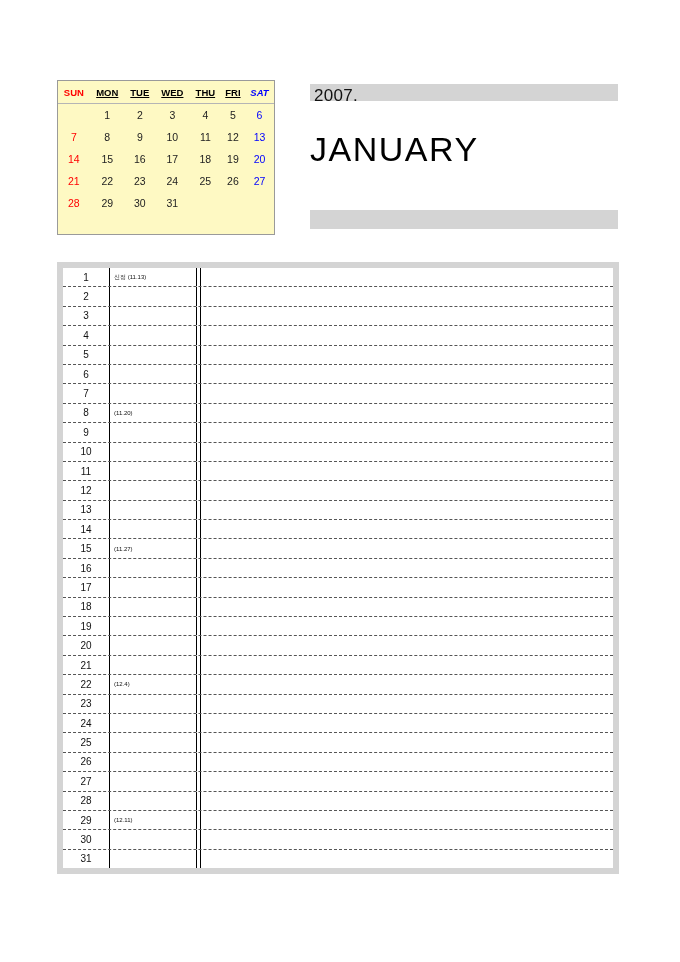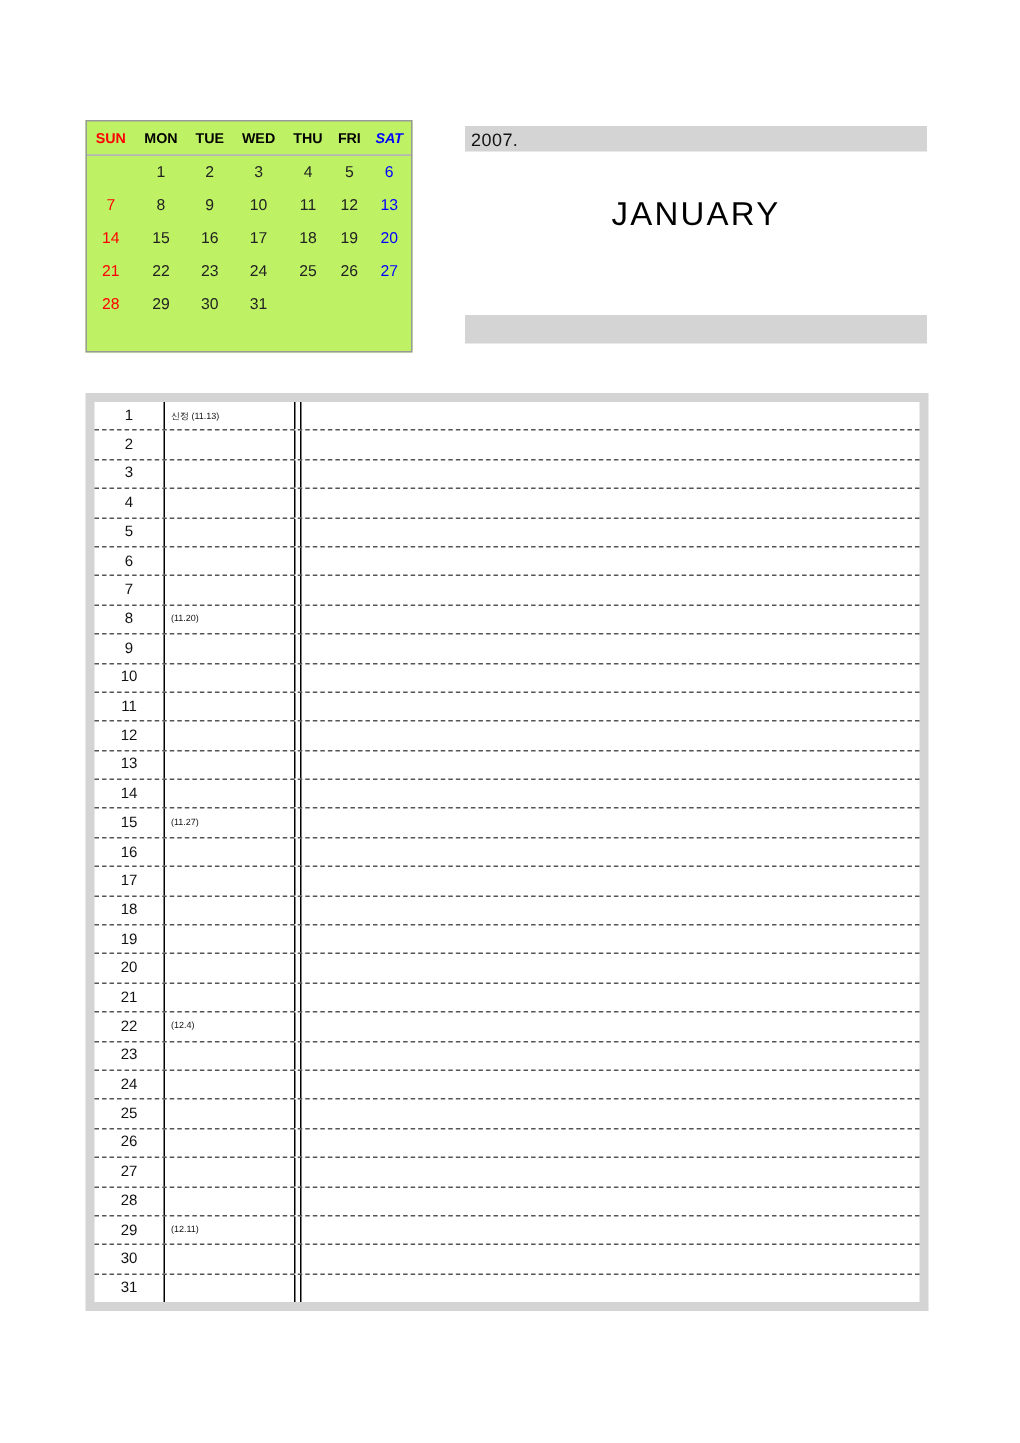--- a/index.html
+++ b/index.html
@@ -17,37 +17,37 @@
 
   
   .mini-cal {
     position: absolute;
     left: 57px;
     top: 80px;
     width: 218px;
     height: 155px;
     border: 1px solid #9a9a9a;
     box-sizing: border-box;
-    background: #bef264;
+    background: #fef9c3;
   }
   .mini-cal table {
     width: 100%;
     border-collapse: collapse;
     font-size: 10.5px;
     text-align: center;
   }
   .mini-cal thead th {
     font-size: 9.5px;
     font-weight: bold;
     padding: 6px 0 5px 0;
     letter-spacing: 0px;
   }
   .mini-cal thead th.hdr-sun { color: #ff0000; }
   .mini-cal thead th.hdr-sat { color: #0000ff; font-style: italic; }
-  .mini-cal thead th.hdr-wk  { color: #000000; }
+  .mini-cal thead th.hdr-wk  { color: #000000; text-decoration: underline; }
   .mini-cal tbody td {
     padding: 4.5px 0;
     font-size: 10.5px;
     color: #222222;
     height: 13px;
   }
   .mini-cal tbody td.sun { color: #ff0000; }
   .mini-cal tbody td.sat { color: #0000ff; }
   .mini-cal .hrule {
     border-bottom: 1px solid #b5b5b5;
@@ -59,31 +59,30 @@
     left: 310px;
     top: 84px;
     width: 308px;
     height: 17px;
     background: #d4d4d4;
   }
   .year-text {
     position: absolute;
     left: 314px;
     top: 86px;
-    font-size: 12px;
+    font-size: 17px;
     color: #111111;
     letter-spacing: 0.3px;
   }
   .month-title {
     position: absolute;
     left: 310px;
     top: 130px;
     width: 308px;
-    text-align: center;
-    font-size: 22px;
+    font-size: 34px;
     letter-spacing: 1.5px;
     color: #000000;
     font-weight: normal;
   }
   .sub-bar {
     position: absolute;
     left: 310px;
     top: 210px;
     width: 308px;
     height: 19px;

